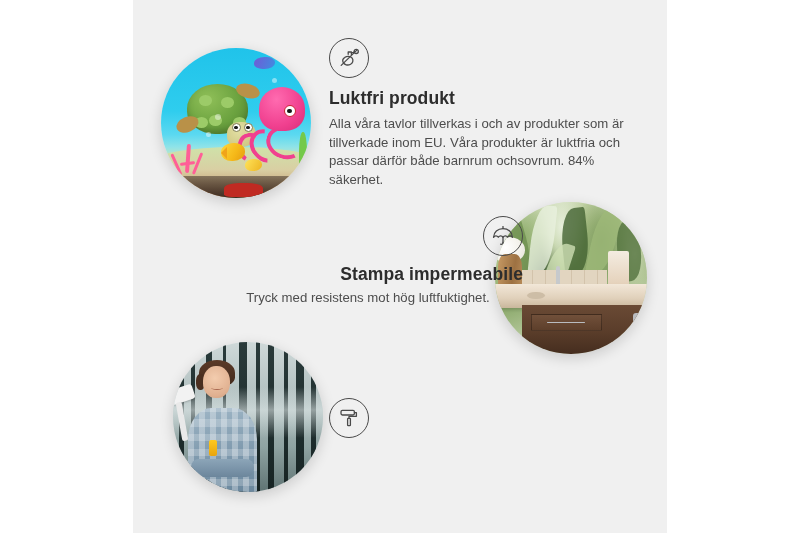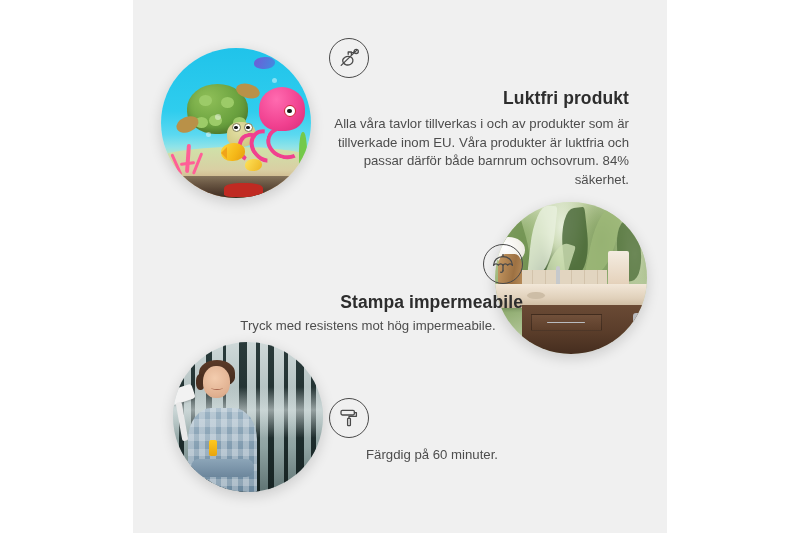--- a/index.html
+++ b/index.html
@@ -302,26 +302,26 @@
     letter-spacing:.1px;
     line-height:1.2;
   }
   .feat-body {
     font-size:13.2px;
     color:#4d4d4d;
     line-height:1.42;
   }
 
   
-  #feature-odourless { left:196px; top:38px; width:300px; text-align:right; }
+  #feature-odourless { left:196px; top:38px; width:300px; text-align:left; }
   #feature-odourless .feat-icon { margin:0 0 10px 0; }
   #feature-odourless .feat-title { margin-bottom:6px; }
 
   
-  #feature-waterproof { left:80px; top:244px; width:310px; text-align:right; }
+  #feature-waterproof { left:80px; top:216px; width:310px; text-align:right; }
   #feature-waterproof .feat-icon { margin:0 0 8px auto; }
   #feature-waterproof .feat-title { margin-bottom:4px; }
   #feature-waterproof .feat-body { text-align:center; }
 
   
   #feature-easymount { left:196px; top:398px; width:300px; text-align:left; }
   #feature-easymount .feat-icon { margin:0 0 8px 0; }
   #feature-easymount .feat-title { margin-bottom:4px; }
   #feature-easymount .feat-body { text-align:center; width:206px; }
 </style>
@@ -404,21 +404,21 @@
       <div class="feat-icon">
         <svg width="26" height="26" viewBox="0 0 26 26" fill="none" stroke="#4a4a4a" stroke-width="1.3" stroke-linecap="round" stroke-linejoin="round">
           <path d="M3.6 14.2c0-5.1 4.2-8.6 9.4-8.6s9.4 3.5 9.4 8.6"></path>
           <path d="M3.6 14.2c1.2-1.9 3.5-1.9 4.7 0 1.2-1.9 3.5-1.9 4.7 0 1.2-1.9 3.5-1.9 4.7 0 1.2-1.9 3.5-1.9 4.7 0"></path>
           <line x1="13" y1="14.2" x2="13" y2="19.4"></line>
           <path d="M13 19.4c0 1.5-1.2 2.3-2.3 1.8"></path>
           <line x1="13" y1="5.6" x2="13" y2="3.6"></line>
         </svg>
       </div>
       <div class="feat-title">Stampa impermeabile</div>
-      <div class="feat-body">Tryck med resistens mot hög impermeabile.</div>
+      <div class="feat-body">Tryck med resistens mot hög luftfuktighet.</div>
     </div>
 
     <div class="photo" id="photo-forest">
       <div class="inner">
         <div class="trees">
           <i></i>
             <i></i>
             <i></i>
             <i></i>
             <i></i>
@@ -441,17 +441,16 @@
     </div>
 
     <div class="feature" id="feature-easymount">
       <div class="feat-icon">
         <svg width="26" height="26" viewBox="0 0 26 26" fill="none" stroke="#4a4a4a" stroke-width="1.3" stroke-linecap="round" stroke-linejoin="round">
           <rect x="5.0" y="5.4" width="13.4" height="4.6" rx="1.4"></rect>
           <path d="M18.4 7.7h2.0v3.6h-7.4v2.0"></path>
           <rect x="11.6" y="13.3" width="2.8" height="7.4" rx="0.7"></rect>
         </svg>
       </div>
-      <div class="feat-body">Färgdig på 60 minuter.</div>
     </div>
 
   </div>
 </div>
 
 </body></html>

